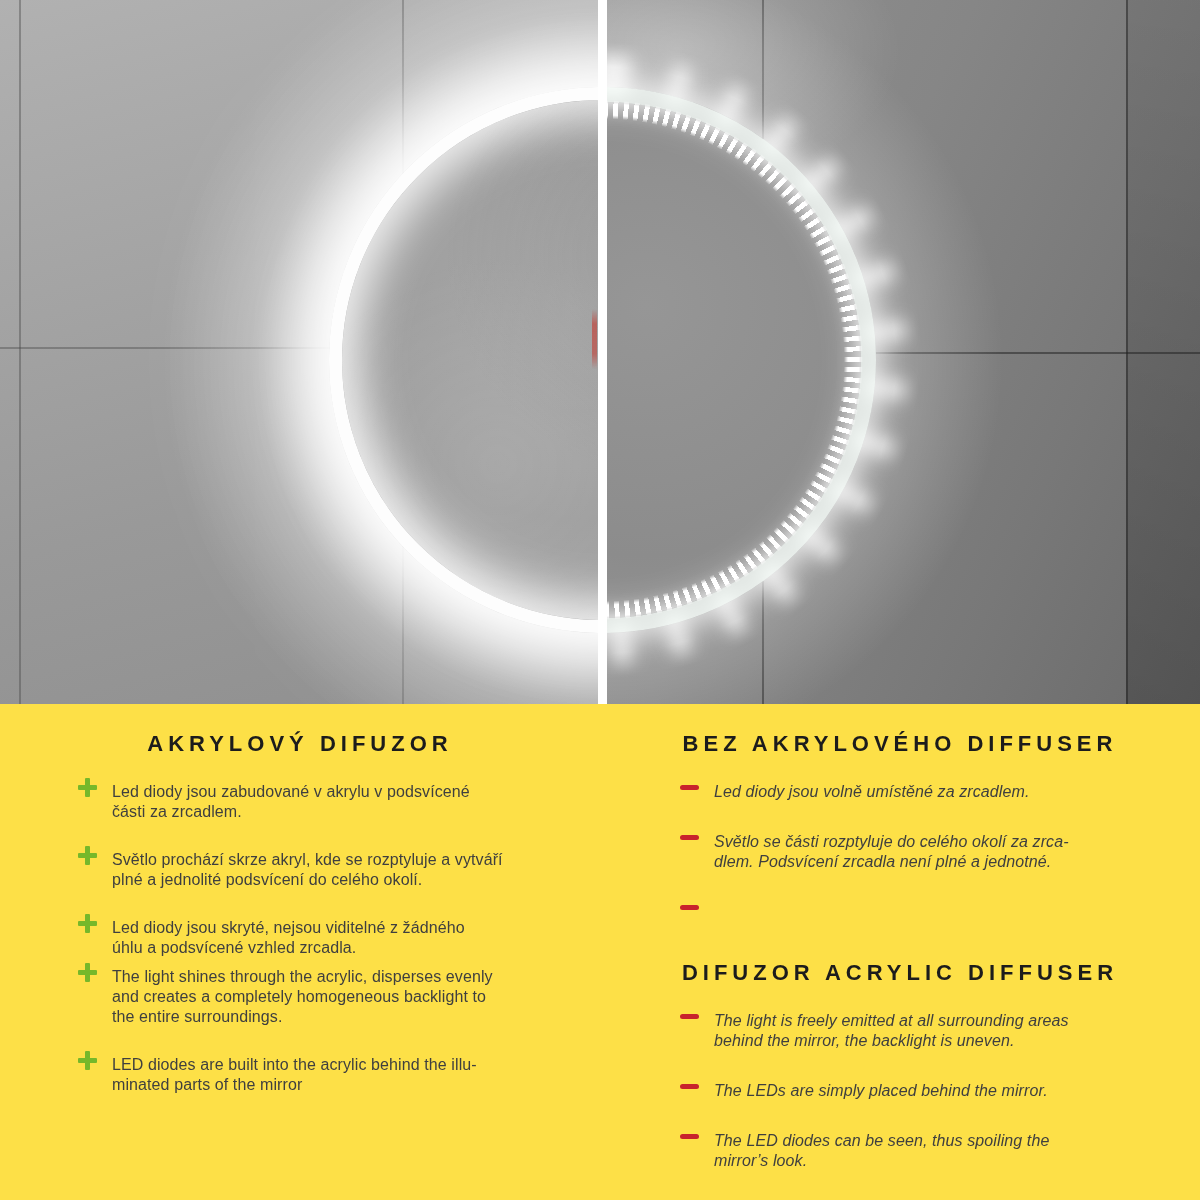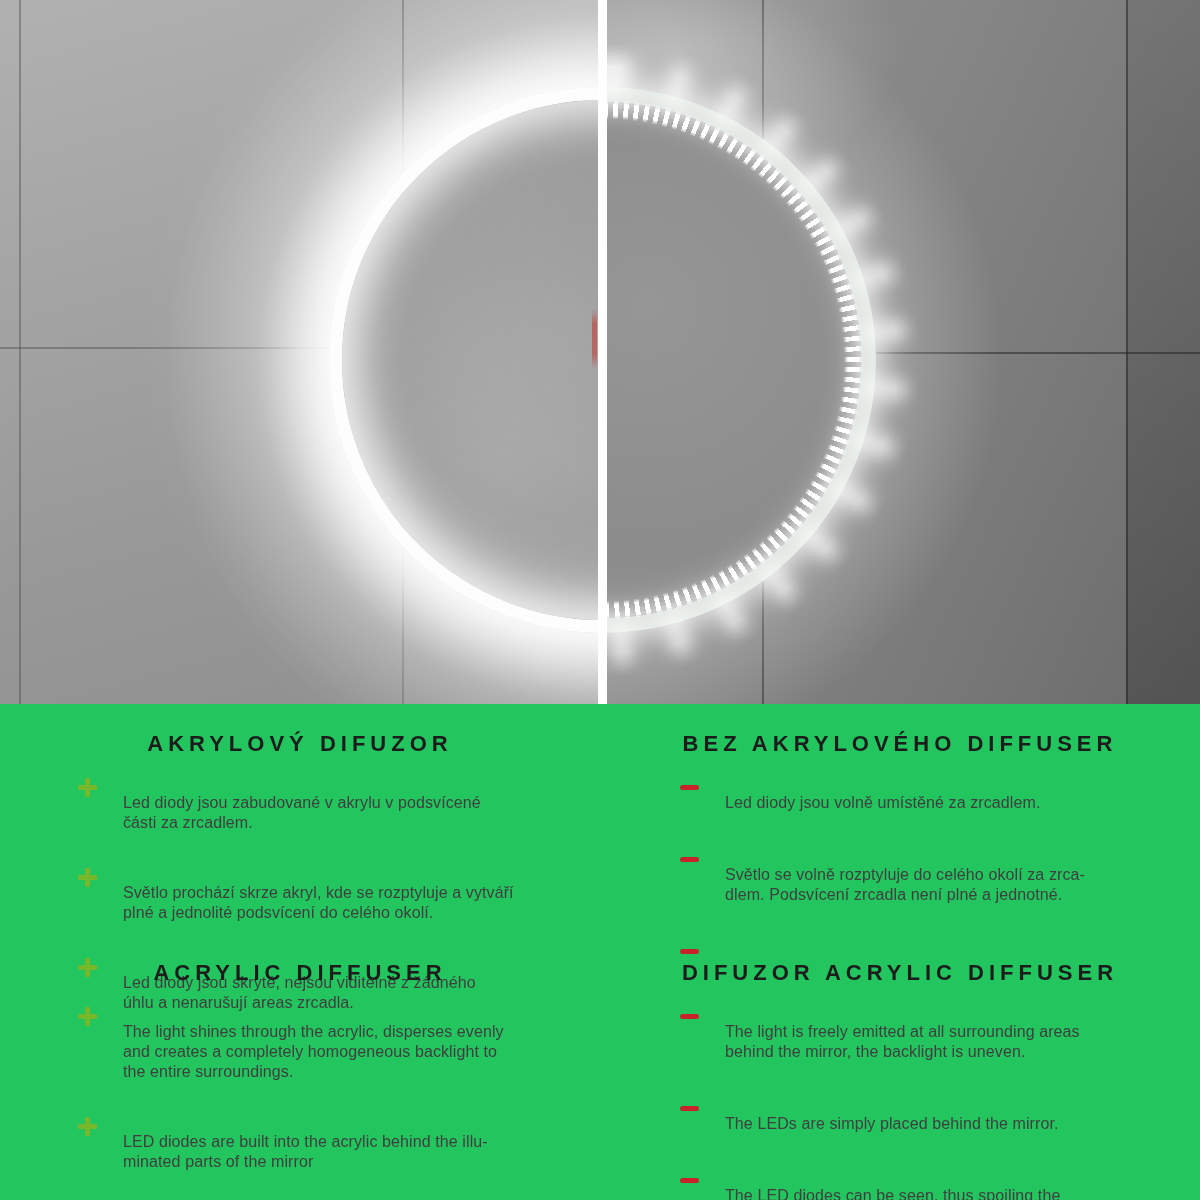--- a/index.html
+++ b/index.html
@@ -80,30 +80,30 @@
 
   .red-streak { position: absolute; left: 592px; top: 309px; width: 5px; height: 60px;
     background: linear-gradient(to bottom, rgba(195,60,48,0), rgba(198,55,45,0.6) 25%,
       rgba(198,55,45,0.55) 75%, rgba(195,60,48,0));
     filter: blur(0.6px); }
   .divider { position: absolute; left: 598px; top: 0; width: 9px; height: 704px;
     background: var(--divider-white, #ffffff); }
 
   
   .content { position: absolute; left: 0; top: 704px; width: 1200px; height: 496px;
-    display: flex; background: #22c55e; }
+    display: flex; background: #fde047; }
   .col { width: 600px; box-sizing: border-box; padding-top: 29px; }
   .sec.cz { height: 229px; }
   h2 { margin: 0 0 22px 0; font-size: 22px; line-height: 22px; font-weight: 700;
     letter-spacing: 5px; text-align: center; color: var(--heading-text, #1c1c1c); }
   ul { list-style: none; margin: 0; padding: 0 24px 0 78px; }
-  .col.right-col ul { padding-left: 80px; }
+  .col.right-col ul { padding-left: 80px; font-style: italic; }
   li { display: flex; align-items: flex-start; margin-bottom: 18px; }
   .col.right-col li { margin-bottom: 20px; }
-  .bullet-text { margin: 16px; font-size: 16px; line-height: 20px;
+  .bullet-text { margin: 5px; font-size: 16px; line-height: 20px;
     color: var(--body-text, #3f3f3f); white-space: pre-line; letter-spacing: 0.1px; }
   .marker { position: relative; flex: none; width: 20px; height: 20px; margin-right: 9px; }
   .marker.plus::before { content: ""; position: absolute; left: 0; top: 8px;
     width: 19px; height: 5px; border-radius: 1px; background: var(--plus-green, #76b82a); }
   .marker.plus::after { content: ""; position: absolute; left: 7px; top: 1px;
     width: 5px; height: 19px; border-radius: 1px; background: var(--plus-green, #76b82a); }
   .marker.minus::before { content: ""; position: absolute; left: 0; top: 8px;
     width: 19px; height: 5px; border-radius: 2.5px; background: var(--minus-red, #c8232c); }
 </style>
 </head>
@@ -149,26 +149,25 @@
 části za zrcadlem.</p>
           </li>
           <li>
             <span class="marker plus"></span>
             <p class="bullet-text">Světlo prochází skrze akryl, kde se rozptyluje a vytváří
 plné a jednolité podsvícení do celého okolí.</p>
           </li>
           <li>
             <span class="marker plus"></span>
             <p class="bullet-text">Led diody jsou skryté, nejsou viditelné z žádného
-úhlu a nenarušují areas zrcadla.</p>
+úhlu a podsvícené vzhled zrcadla.</p>
           </li>
         </ul>
       </section>
       <section class="sec en">
-        <h2>ACRYLIC DIFFUSER</h2>
         <ul>
           <li>
             <span class="marker plus"></span>
             <p class="bullet-text">The light shines through the acrylic, disperses evenly
 and creates a completely homogeneous backlight to
 the entire surroundings.</p>
           </li>
           <li>
             <span class="marker plus"></span>
             <p class="bullet-text">LED diodes are built into the acrylic behind the illu-
@@ -181,21 +180,21 @@
     <div class="col right-col">
       <section class="sec cz">
         <h2>BEZ AKRYLOVÉHO DIFFUSER</h2>
         <ul>
           <li>
             <span class="marker minus"></span>
             <p class="bullet-text">Led diody jsou volně umístěné za zrcadlem.</p>
           </li>
           <li>
             <span class="marker minus"></span>
-            <p class="bullet-text">Světlo se volně rozptyluje do celého okolí za zrca-
+            <p class="bullet-text">Světlo se části rozptyluje do celého okolí za zrca-
 dlem. Podsvícení zrcadla není plné a jednotné.</p>
           </li>
           <li>
             <span class="marker minus"></span>
           </li>
         </ul>
       </section>
       <section class="sec en">
         <h2>DIFUZOR ACRYLIC DIFFUSER</h2>
         <ul>

